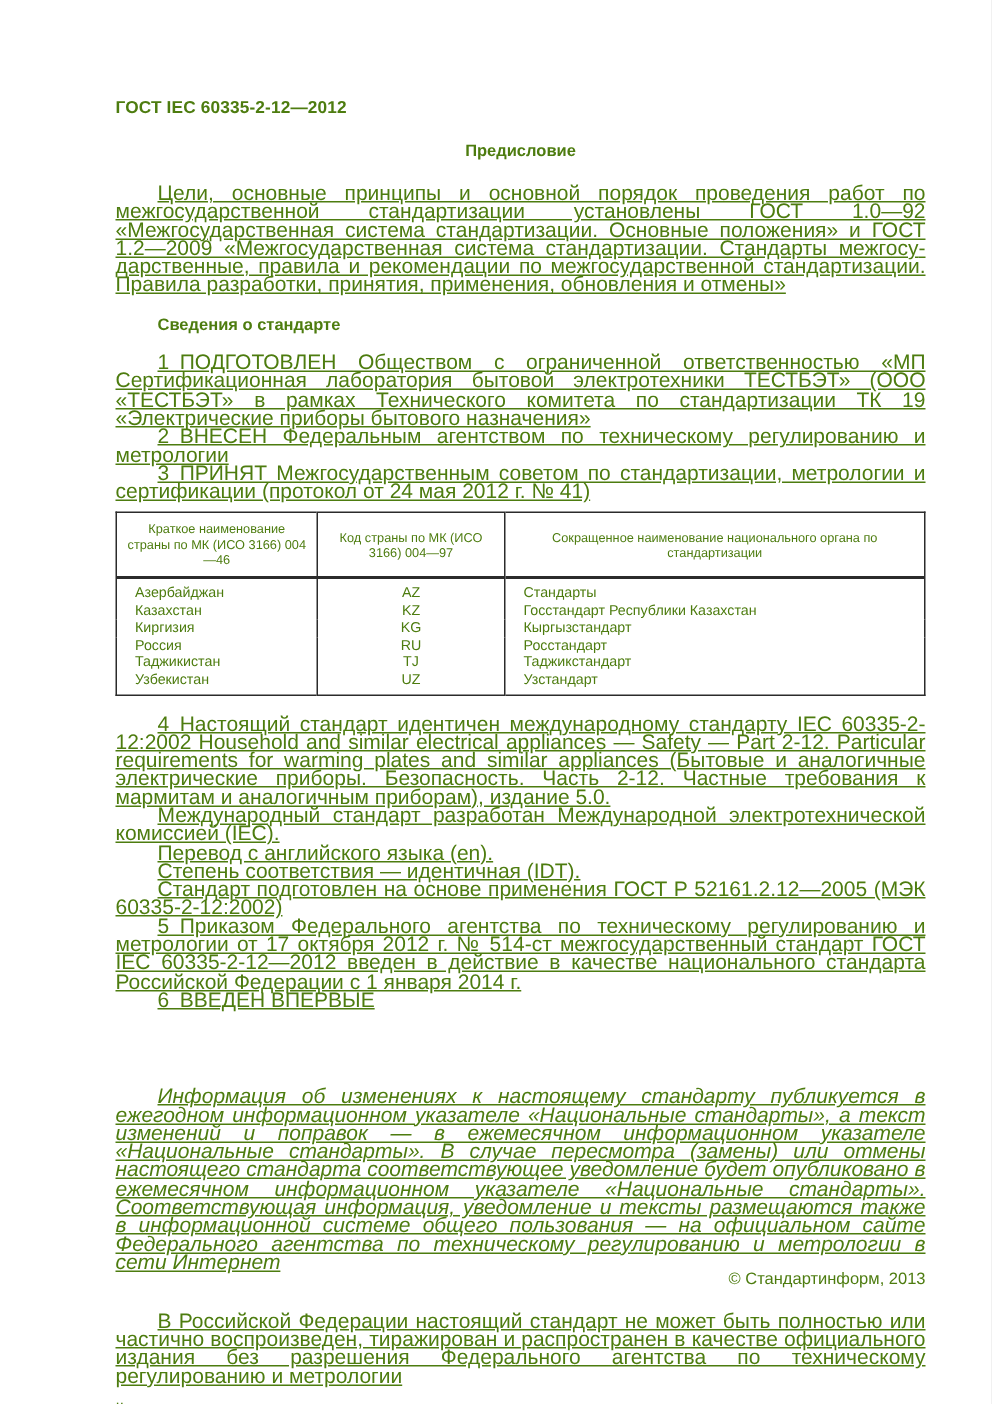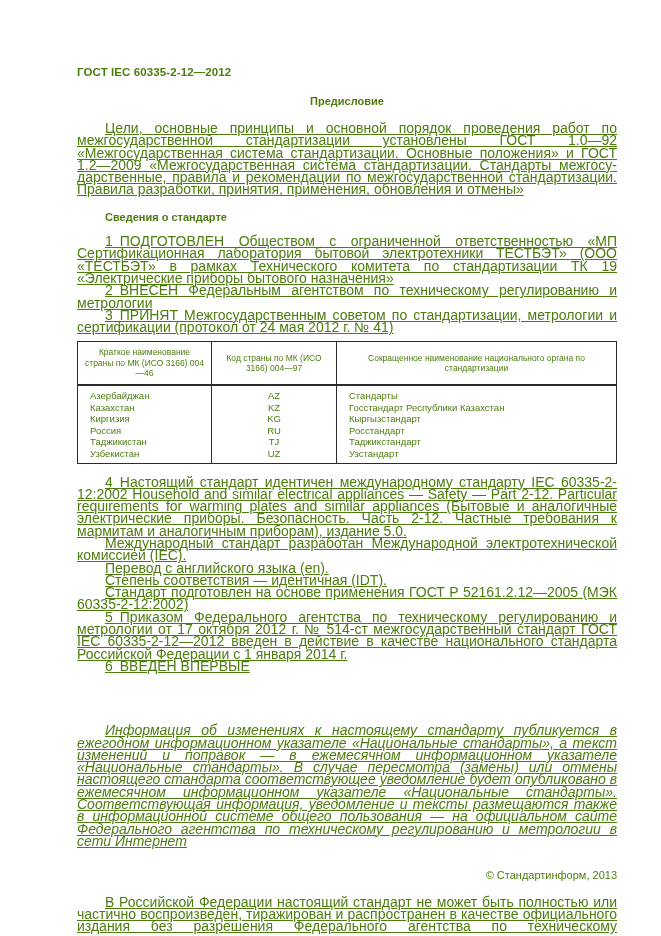--- a/index.html
+++ b/index.html
@@ -75,21 +75,21 @@
   table.vote-table tbody tr:first-child td { padding-top: 4px; }
   table.vote-table tbody tr:last-child td { padding-bottom: 3px; }
   .col-country { width: 134px; }
   .col-code { width: 125px; }
   .clause4-block { margin-top: 12px; }
   .amendments-note {
     margin-top: 52px;
     font-style: italic;
   }
   .copyright-line {
-    margin: 22px 0 0 0;
+    margin: 0 0 0 0;
     font-size: 11px;
     line-height: 12.6px;
     text-align: right;
   }
   .restriction { margin-top: 14px; }
   .page-number {
     margin-top: 11px;
     font-size: 10px;
     line-height: 12px;
   }

